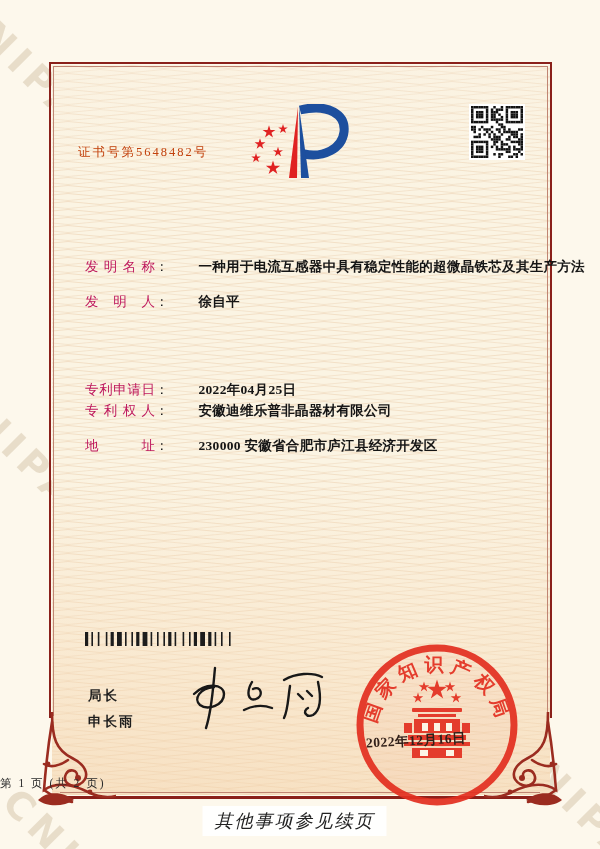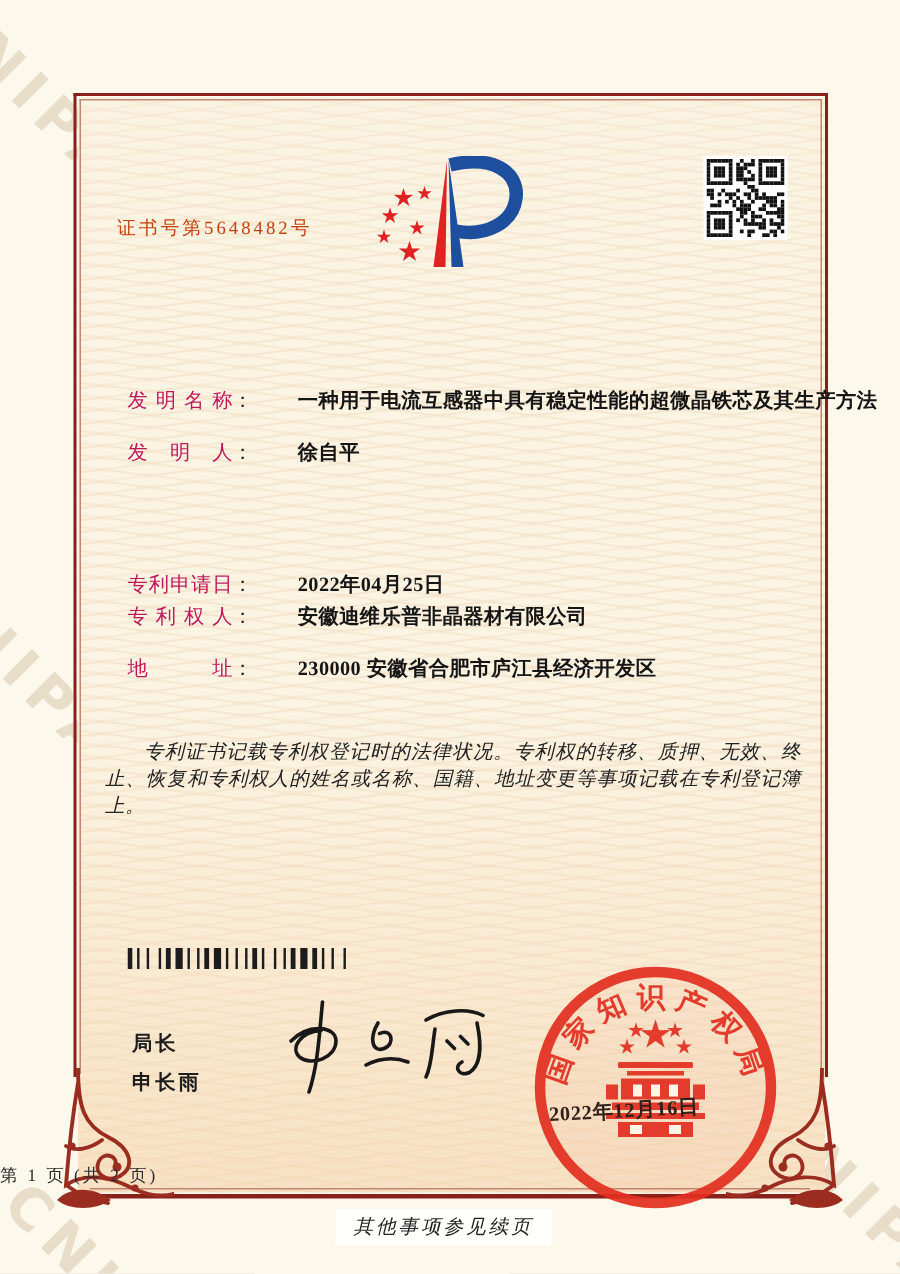--- a/index.html
+++ b/index.html
@@ -73,21 +73,21 @@
     font-size:13.5px;font-weight:bold;letter-spacing:0.5px;color:#31201a;
     transform:rotate(-3deg);white-space:nowrap;
   }
   .page-no{
     position:absolute;left:0;right:0;top:776px;
     font-size:11.5px;letter-spacing:2px;color:#2a2a2a;font-family:Liberation Serif, serif;
   }
   .footer-note{
     position:absolute;left:50%;top:806px;transform:translateX(-53%);
     background:rgba(255,255,255,0.95);padding:3px 12px;
-    font-size:13px;font-style:italic;letter-spacing:2px;color:#222;
+    font-size:18px;font-style:italic;letter-spacing:2px;color:#222;
   }
   .corner{position:absolute;}
 </style>
 </head>
 <body>
 
 <div class="page">
 
   <div class="wm" style="left:-22px;top:-12px;">CNIPA</div>
   <div class="wm" style="left:150px;top:98px;">CNIPA</div>
@@ -393,21 +393,20 @@
 
   <div class="fields" id="fields">
       <div class="f-row" style="top: 0px;"><span class="f-label">发明名称</span><span class="f-colon">：</span><span class="f-value">一种用于电流互感器中具有稳定性能的超微晶铁芯及其生产方法</span></div>
       <div class="f-row" style="top: 35px;"><span class="f-label">发明人</span><span class="f-colon">：</span><span class="f-value">徐自平</span></div>
       <div class="f-row" style="top: 123px;"><span class="f-label">专利申请日</span><span class="f-colon">：</span><span class="f-value">2022年04月25日</span></div>
       <div class="f-row" style="top: 144px;"><span class="f-label">专利权人</span><span class="f-colon">：</span><span class="f-value">安徽迪维乐普非晶器材有限公司</span></div>
       <div class="f-row" style="top: 179px;"><span class="f-label">地址</span><span class="f-colon">：</span><span class="f-value">230000 安徽省合肥市庐江县经济开发区</span></div>
     </div>
 
   <div class="paras">
-    <p>专利证书记载专利权登记时的法律状况。专利权的转移、质押、无效、终止、恢复和专利权人的姓名或名称、国籍、地址变更等事项记载在专利登记簿上。</p>
   </div>
 
   <svg class="barcode" id="barcode" width="155" height="14">
       <rect x="0" y="0" width="3.2" height="14" fill="#1c1c1c"></rect>
       <rect x="6.4" y="0" width="1.6" height="14" fill="#1c1c1c"></rect>
       <rect x="12.8" y="0" width="1.6" height="14" fill="#1c1c1c"></rect>
       <rect x="20.8" y="0" width="1.6" height="14" fill="#1c1c1c"></rect>
       <rect x="25.6" y="0" width="3.2" height="14" fill="#1c1c1c"></rect>
       <rect x="32" y="0" width="4.800000000000001" height="14" fill="#1c1c1c"></rect>
       <rect x="40" y="0" width="1.6" height="14" fill="#1c1c1c"></rect>

